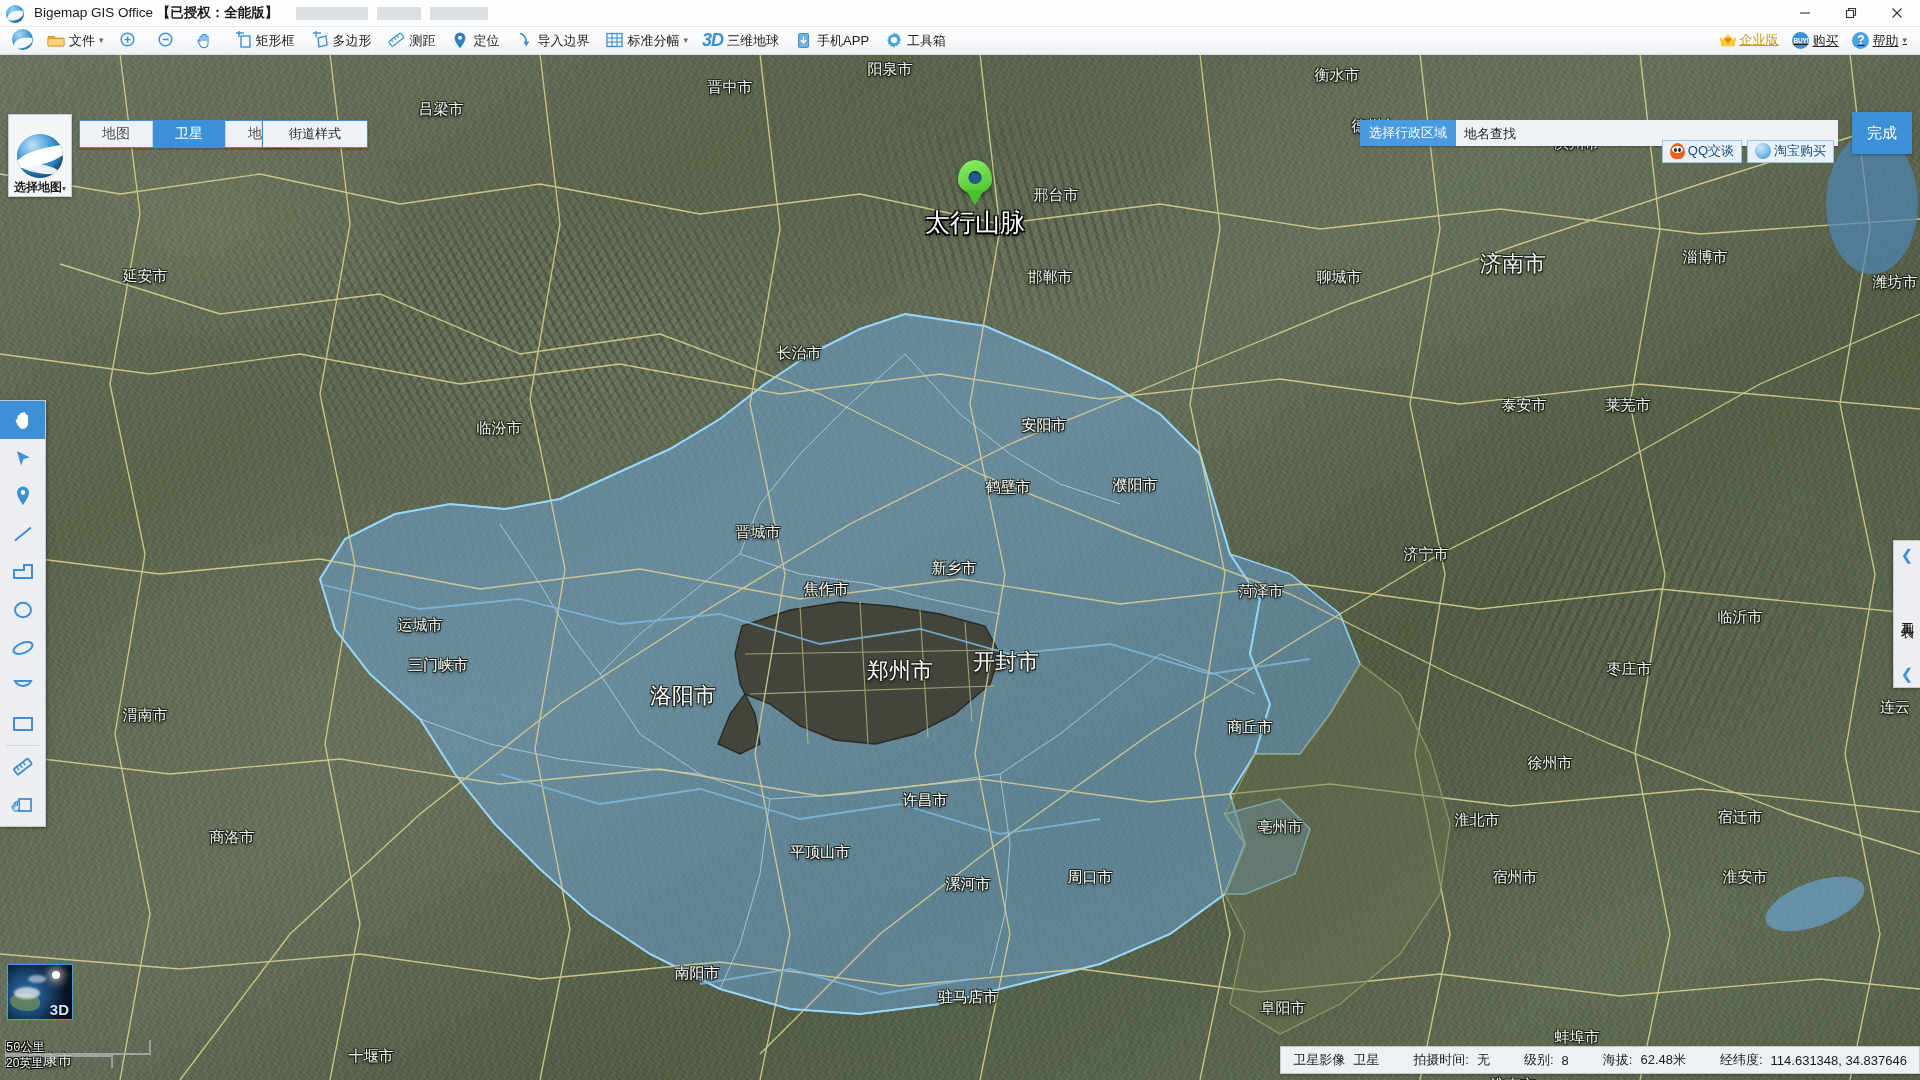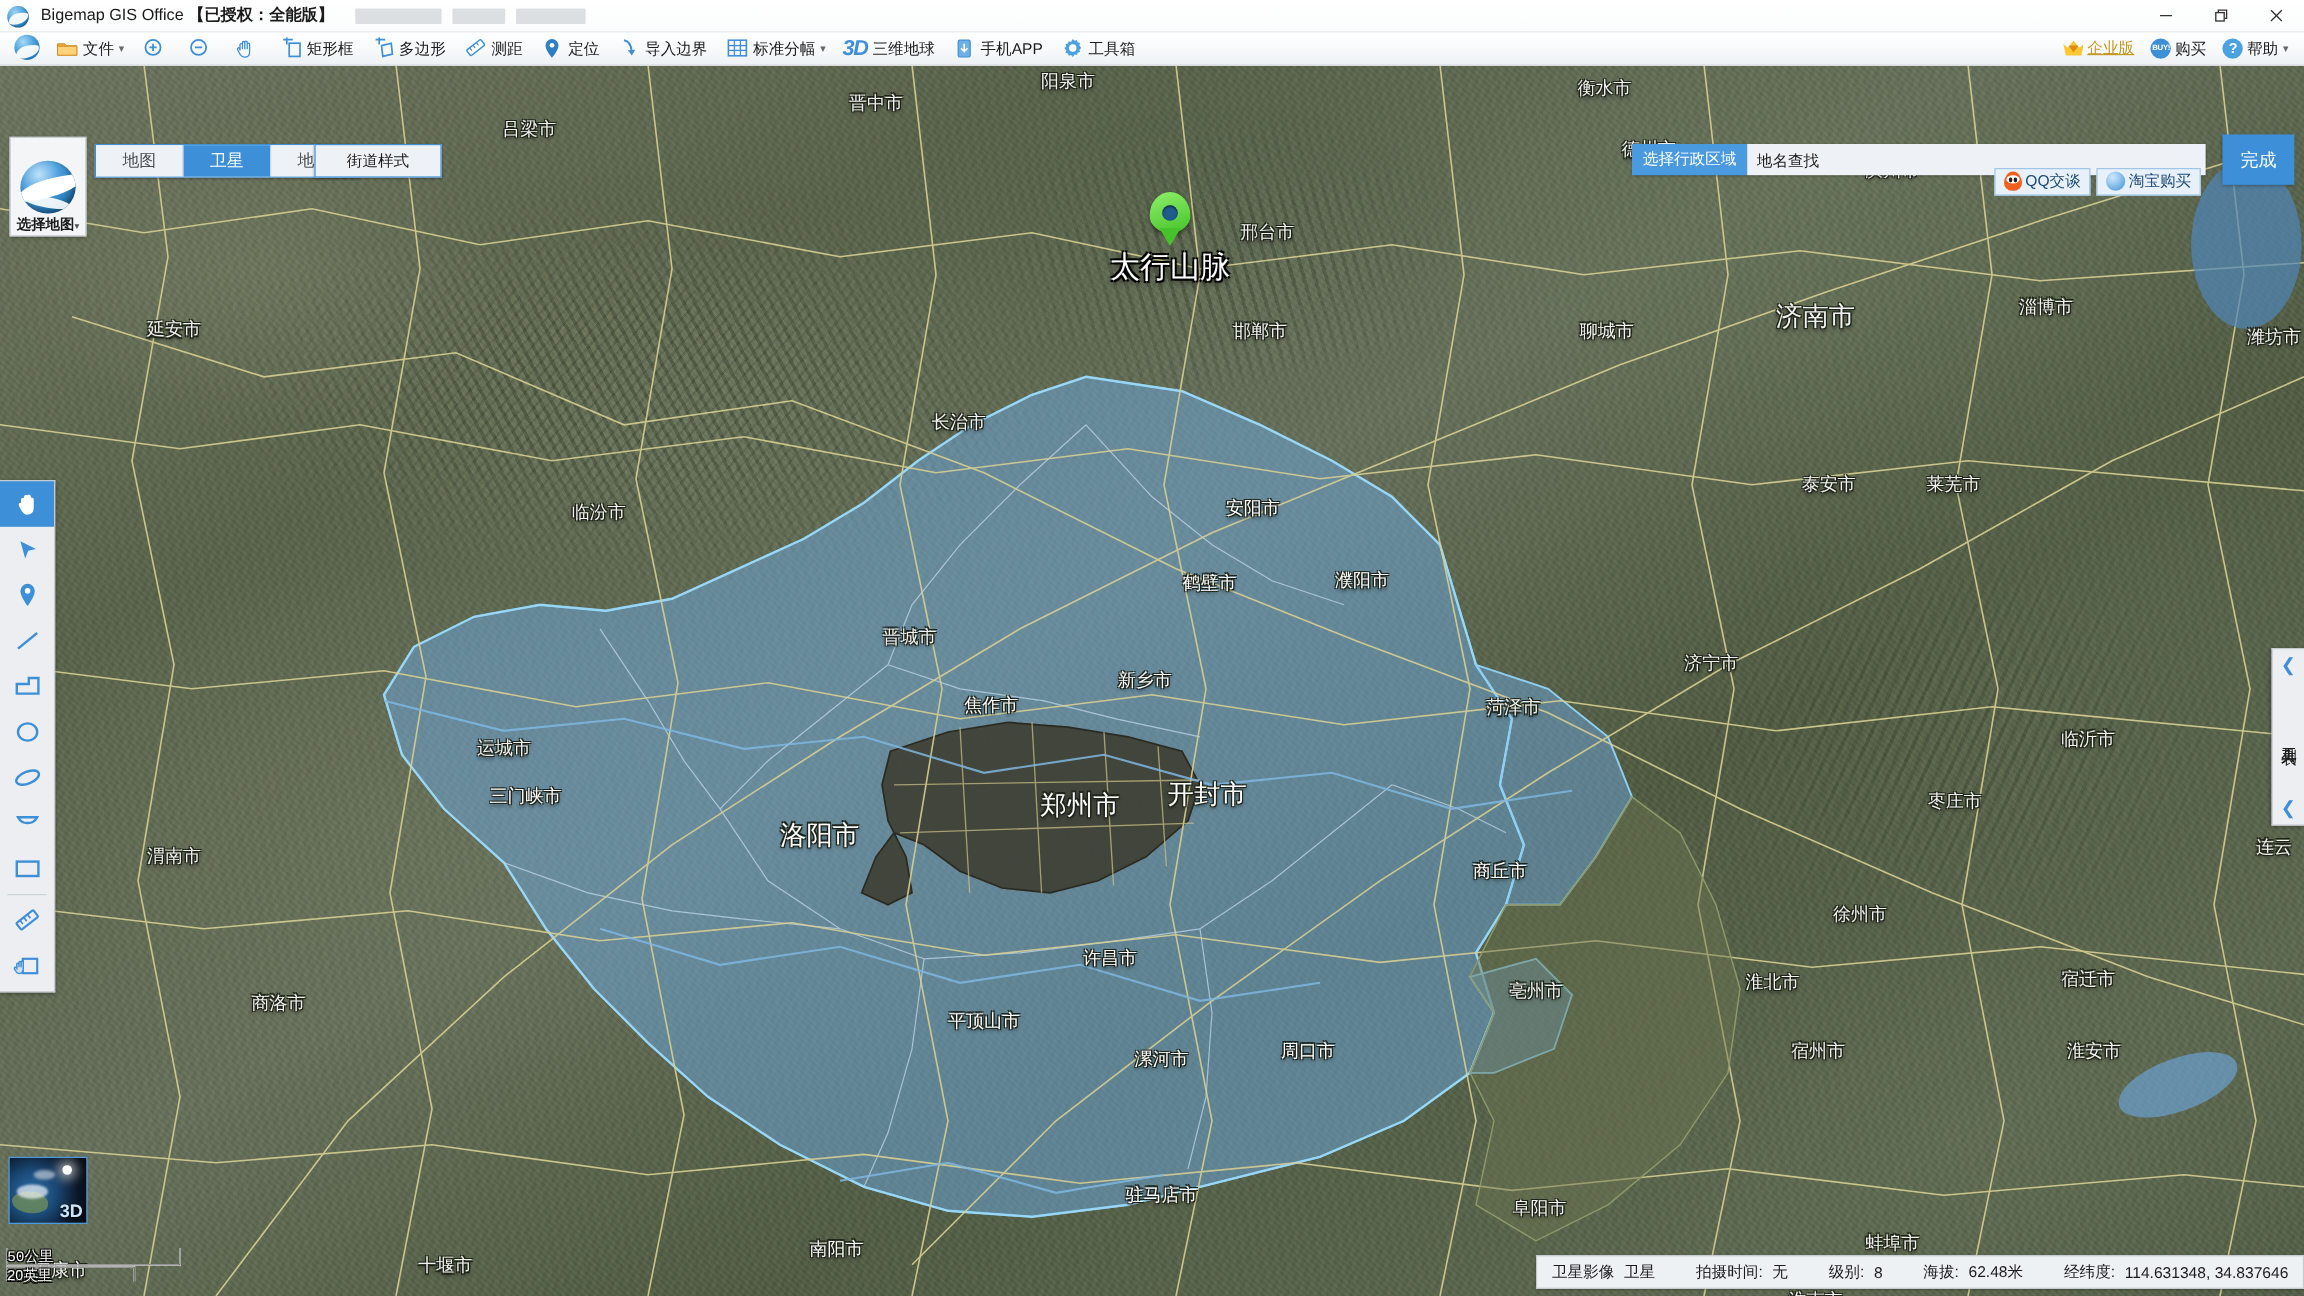--- a/index.html
+++ b/index.html
@@ -54,21 +54,21 @@
     border-radius:50% 50% 60% 40%/70% 30% 70% 30%;transform:rotate(-12deg);opacity:.93;
   }
   .rb-item{
     display:flex;align-items:center;height:24px;padding:0 5px;margin:0 1px;
     white-space:nowrap;font-size:13px;color:#1c1c1c;border:1px solid transparent;border-radius:2px;
   }
   .rb-item .ico{display:inline-flex;align-items:center;justify-content:center;width:21px;height:20px;margin-right:3px;}
   .rb-item .lbl{line-height:1;}
   .rb-caret{margin-left:4px;font-size:9px;color:#666;}
   .rb-3d{font-size:18px;font-weight:700;font-style:italic;color:#3d8fd8;letter-spacing:-1px;margin-right:4px;}
-  .rb-right{margin-left:auto;display:flex;align-items:center;padding-right:6px;}
+  .rb-right{margin-left:auto;display:flex;align-items:center;padding-right:6px;text-decoration:underline;}
   .rb-ent{color:#c59a22;text-decoration:underline;font-size:13px;}
   .crown{
     width:17px;height:15px;background:#ffc832;margin-right:3px;
     clip-path:polygon(0% 28%,22% 48%,50% 8%,78% 48%,100% 28%,88% 92%,12% 92%);
     position:relative;
   }
   .crown:after{content:"";position:absolute;left:4px;top:4px;width:9px;height:7px;background:#e08b1a;
     clip-path:polygon(0% 20%,50% 100%,100% 20%);}
   .buyicon{width:17px;height:17px;border-radius:50%;background:#3d8fd8;color:#fff;font-size:6.5px;
     display:flex;align-items:center;justify-content:center;font-weight:700;margin-right:3px;letter-spacing:-.3px;}
@@ -621,21 +621,21 @@
         <div class="mlabel blue" style="left: 925px; top: 745px;">许昌市</div>
         <div class="mlabel" style="left: 1280px; top: 772px;">亳州市</div>
         <div class="mlabel" style="left: 1477px; top: 765px;">淮北市</div>
         <div class="mlabel" style="left: 232px; top: 782px;">商洛市</div>
         <div class="mlabel" style="left: 1740px; top: 762px;">宿迁市</div>
         <div class="mlabel blue" style="left: 820px; top: 797px;">平顶山市</div>
         <div class="mlabel blue" style="left: 968px; top: 829px;">漯河市</div>
         <div class="mlabel blue" style="left: 1090px; top: 822px;">周口市</div>
         <div class="mlabel" style="left: 1515px; top: 822px;">宿州市</div>
         <div class="mlabel" style="left: 1745px; top: 822px;">淮安市</div>
-        <div class="mlabel blue" style="left: 697px; top: 987px;">南阳市</div>
+        <div class="mlabel blue" style="left: 697px; top: 918px;">南阳市</div>
         <div class="mlabel blue" style="left: 968px; top: 942px;">驻马店市</div>
         <div class="mlabel" style="left: 1283px; top: 953px;">阜阳市</div>
         <div class="mlabel" style="left: 1577px; top: 982px;">蚌埠市</div>
         <div class="mlabel" style="left: 371px; top: 1001px;">十堰市</div>
         <div class="mlabel" style="left: 1513px; top: 1030px;">淮南市</div>
         <div class="mlabel" style="left: 50px; top: 1005px;">安康市</div>
         <div class="mlabel" style="left: 8px; top: 710px;">安市</div>
       </div>
 
     <div class="basemap-btn">

